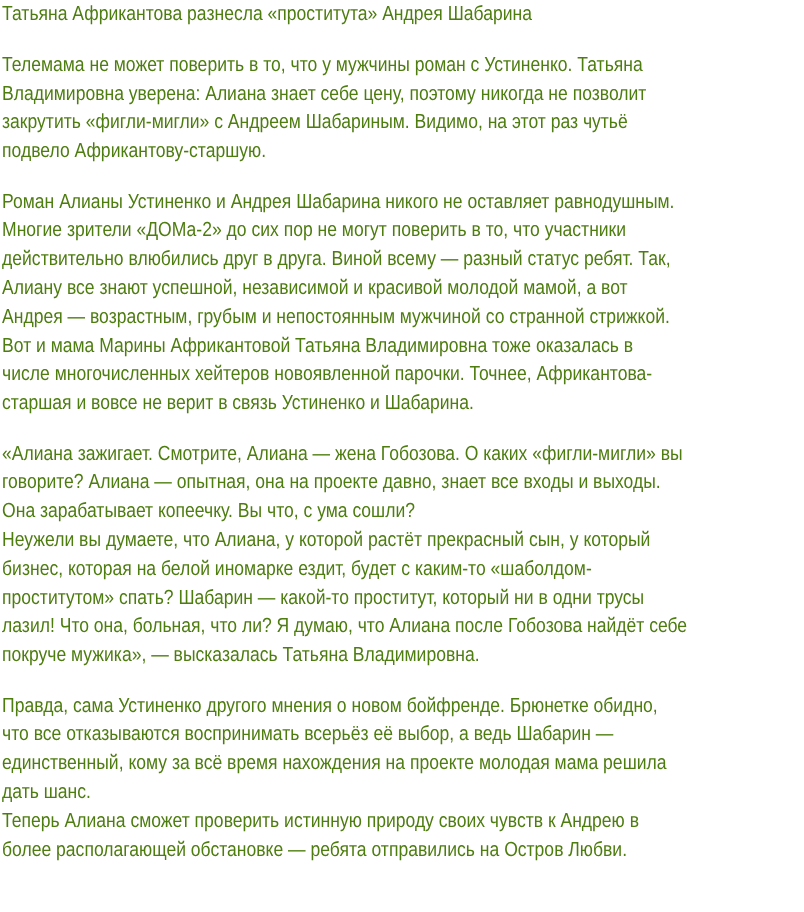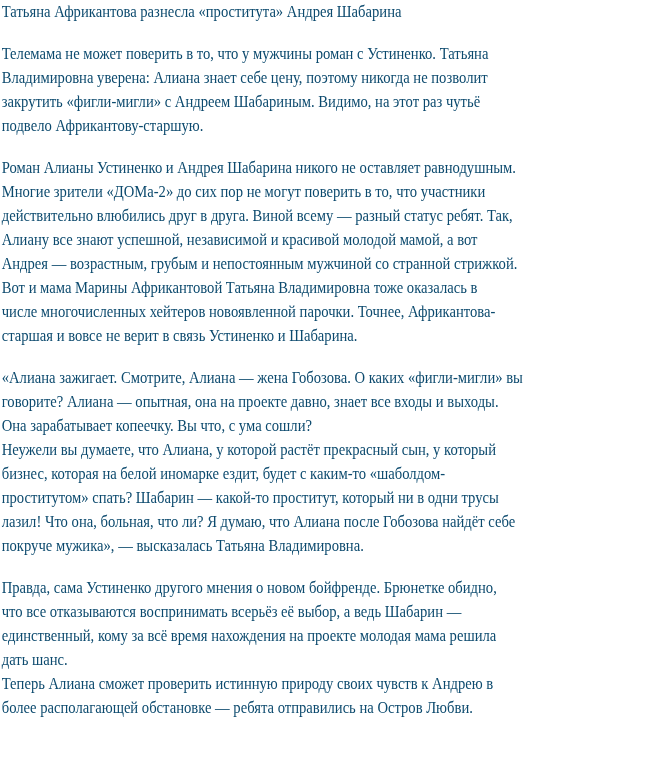--- a/index.html
+++ b/index.html
@@ -1,22 +1,22 @@
 <!DOCTYPE html>
 <html><head>
 <meta charset="utf-8">
 <style>
   html, body { margin: 0; padding: 0; background: #ffffff; }
   body { width: 670px; height: 760px; overflow: hidden; }
   .page {
     position: relative;
     width: 670px;
     height: 760px;
-    color: #0c4a6e;
-    font-family: Liberation Serif, serif;
+    color: #4d7c0f;
+    font-family: Liberation Sans, sans-serif;
     font-size: 17px;
     line-height: 24px;
   }
   .narrow {
     transform-origin: 0 0;
     transform: scaleX(0.86);
     width: 779px;
     padding-left: 2px;
   }
   .title { margin: 0; padding-top: 0px; font-weight: normal; font-size: 17px; line-height: 24px; height: 24px; }

